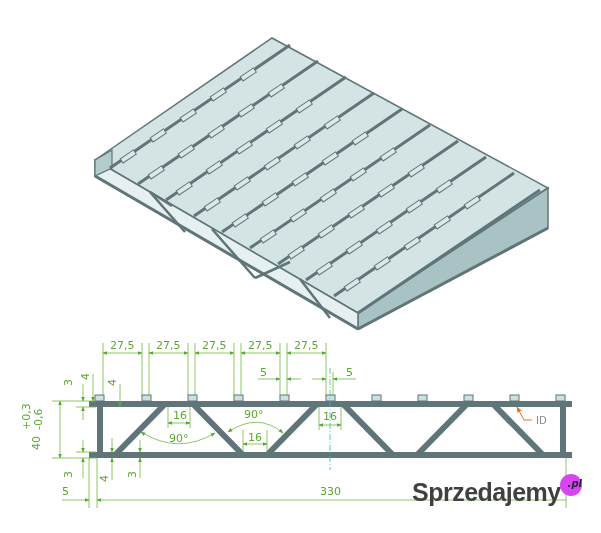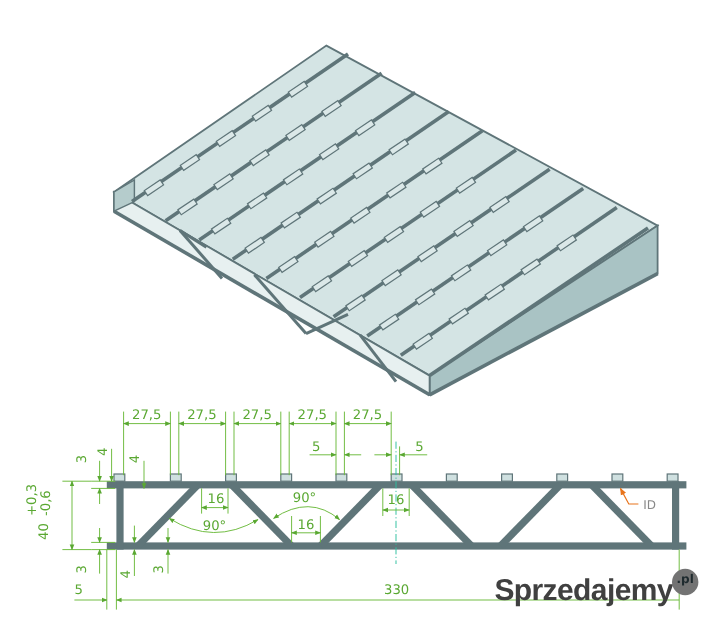--- a/index.html
+++ b/index.html
@@ -6,21 +6,21 @@
   body { width:601px; height:533px; position:relative; overflow:hidden; font-family:"DejaVu Sans", sans-serif; }
   #drawing { position:absolute; left:0; top:0; width:601px; height:533px; }
   .dim-text { fill:#5aa832; font-family:"DejaVu Sans", sans-serif; font-size:11px; }
   .dim-line { stroke:#6cba3c; stroke-width:0.8; fill:none; }
   .profile { fill:#5f7579; }
   .stud { fill:#cfe0e0; stroke:#5f7579; stroke-width:1; }
   .axis-line { stroke:#2fbf9f; stroke-width:0.8; stroke-dasharray:6 2 1 2; }
   .id-text { fill:#888888; font-family:"DejaVu Sans", sans-serif; font-size:10px; }
   #brand { position:absolute; left:412px; top:478px; height:40px; }
   #brand-name { font-family:Liberation Sans, sans-serif; font-weight:bold; font-size:25px; color:#404040; letter-spacing:-0.5px; }
-  #brand-badge { position:absolute; left:148px; top:-4px; width:22px; height:22px; border-radius:50%; background:#737373; color:#1e2a2e; font-family:"DejaVu Sans", sans-serif; font-weight:bold; font-size:10px; text-align:center; line-height:20px; }
+  #brand-badge { position:absolute; left:148px; top:-4px; width:22px; height:22px; border-radius:50%; background:#d946ef; color:#1e2a2e; font-family:"DejaVu Sans", sans-serif; font-weight:bold; font-size:10px; text-align:right; line-height:20px;font-style:italic; }
 </style>
 </head>
 <body>
 
 <svg id="drawing" viewBox="0 0 601 533" xmlns="http://www.w3.org/2000/svg">
   <defs>
     <marker id="arr" viewBox="0 0 10 10" refX="9" refY="5" markerWidth="6" markerHeight="6" orient="auto-start-reverse">
       <path d="M0,1 L10,5 L0,9 z" fill="#5aa832"></path>
     </marker>
     <marker id="arrO" viewBox="0 0 10 10" refX="9" refY="5" markerWidth="6" markerHeight="6" orient="auto-start-reverse">

